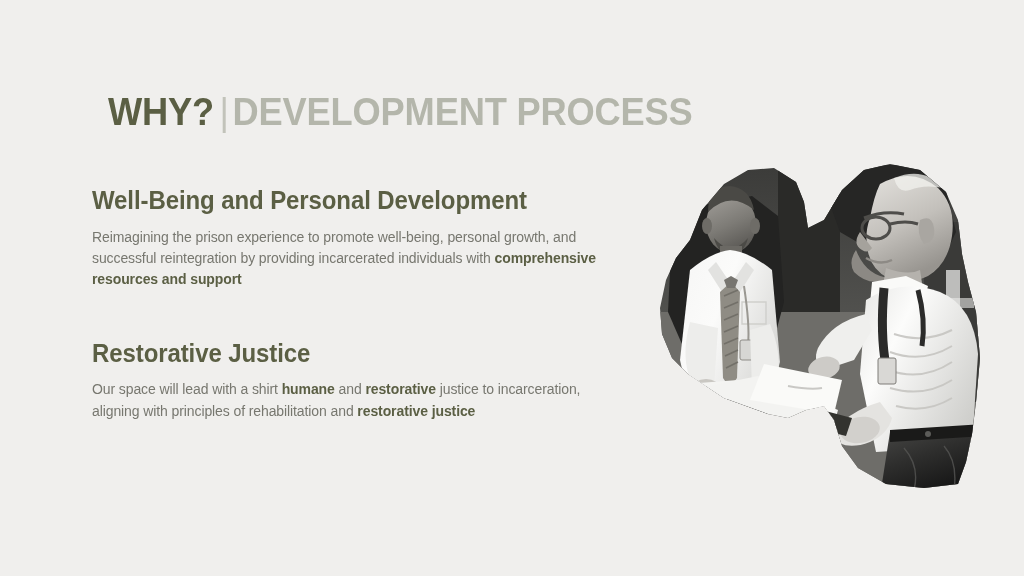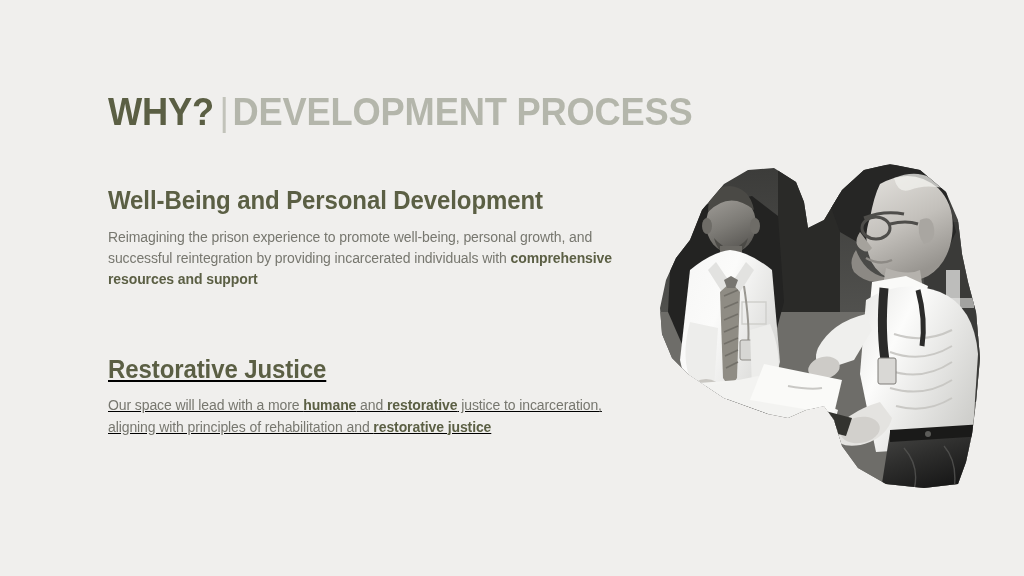--- a/index.html
+++ b/index.html
@@ -37,26 +37,26 @@
     transform:scaleX(0.93);
     transform-origin:left center;
   }
   .title-why     { color:#5B5F44; }
   .title-divider { color:#C2C3BA; font-weight:400; padding:0 4px 0 6px; }
   .title-rest    { color:#B4B6AB; }
 
   
   .content {
     position:absolute;
-    left:108px;
+    left:92px;
     top:186px;
     width:520px;
   }
 
-  .section + .section { margin-top:64px;text-decoration:underline; }
+  .section + .section { margin-top:48px; }
 
   .section-heading {
     font-family:"Liberation Sans Narrow","Liberation Sans", sans-serif;
     font-size:25px;
     font-weight:700;
     color:#5B5F44;
     letter-spacing:-0.1px;
     line-height:1.15;
     margin-bottom:12px;
     transform:scaleX(0.96);
@@ -105,21 +105,21 @@
 
   <div class="content">
 
     <section class="section">
       <h2 class="section-heading">Well-Being and Personal Development</h2>
       <p class="section-body"><span>Reimagining the prison experience to promote well-being, personal growth, and successful reintegration by providing incarcerated individuals with </span><span class="em">comprehensive resources and support</span></p>
     </section>
 
     <section class="section">
       <h2 class="section-heading">Restorative Justice</h2>
-      <p class="section-body"><span>Our space will lead with a more </span><span class="em">humane</span><span> and </span><span class="em">restorative</span><span> justice to incarceration, aligning with principles of rehabilitation and </span><span class="em">restorative justice</span></p>
+      <p class="section-body"><span>Our space will lead with a shirt </span><span class="em">humane</span><span> and </span><span class="em">restorative</span><span> justice to incarceration, aligning with principles of rehabilitation and </span><span class="em">restorative justice</span></p>
     </section>
 
   </div>
 
   <figure class="photo">
     <figcaption class="photo-caption-sr">Black and white cut-out photograph of two men in conversation, one younger man in a white shirt and patterned tie with a lanyard badge, and an older bald man wearing glasses and a lanyard, both holding papers over a table</figcaption>
 
     <svg viewBox="0 0 352 328" preserveAspectRatio="xMidYMid meet">
       <defs>
 

